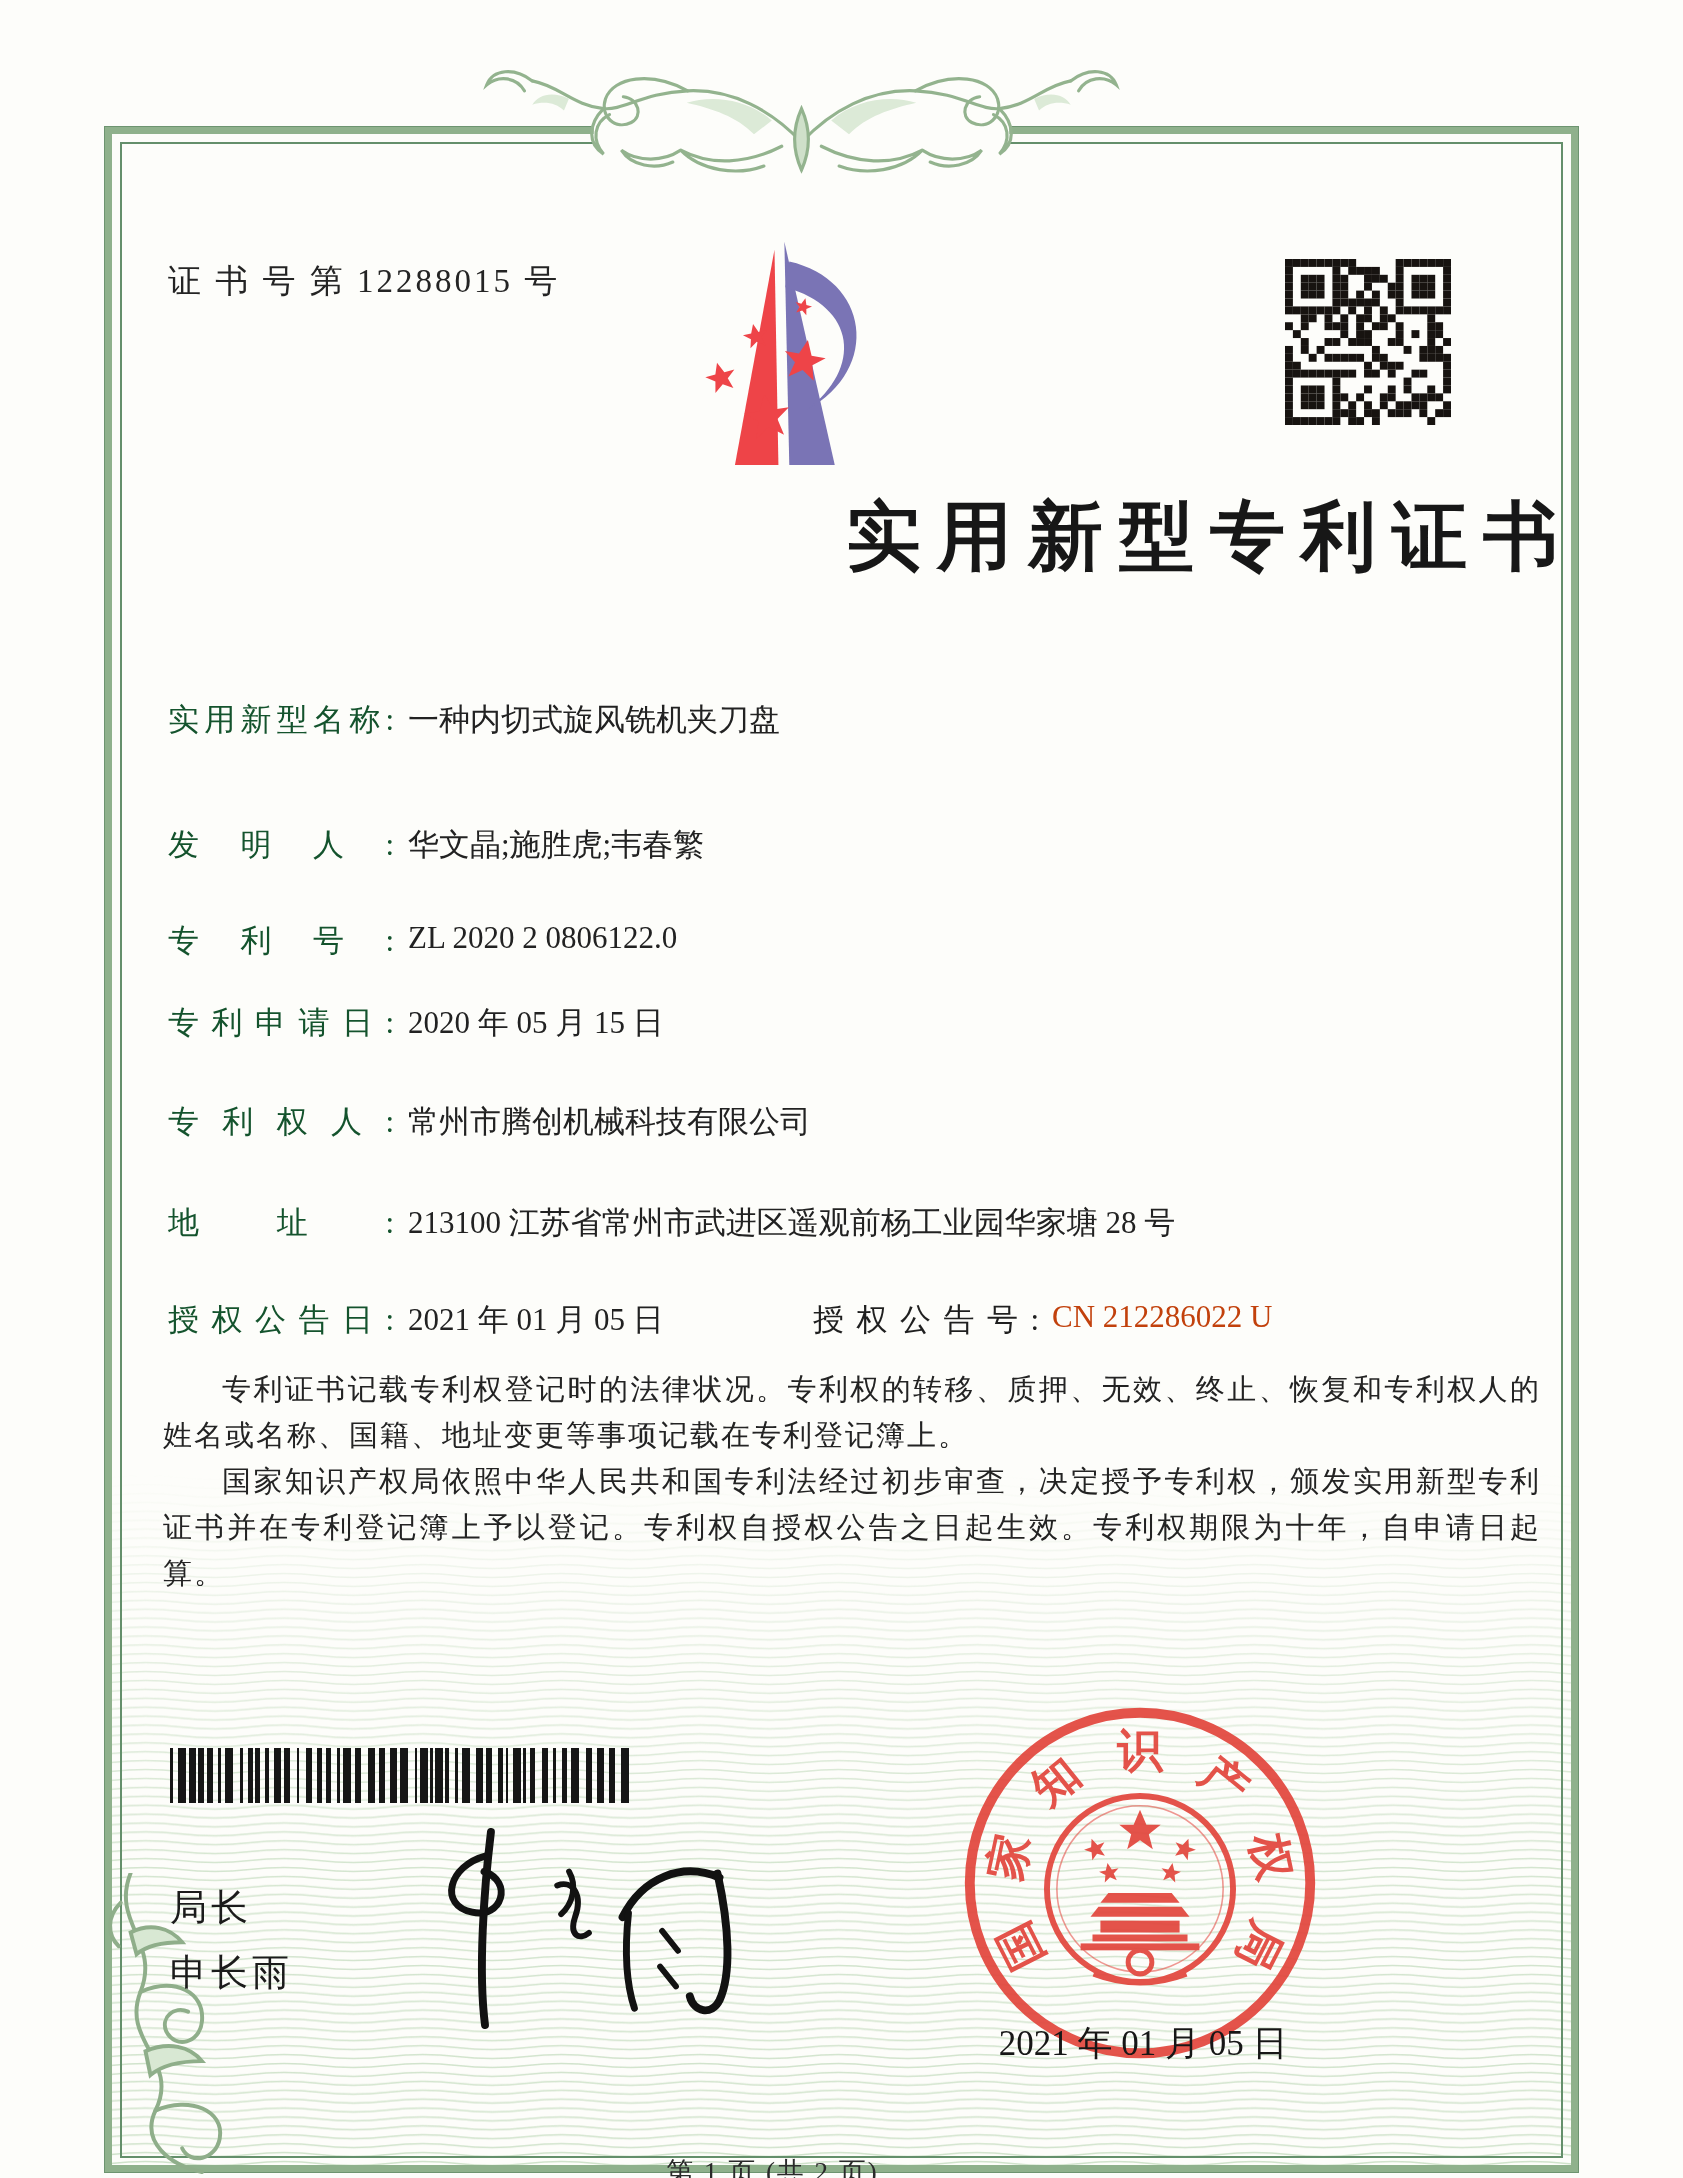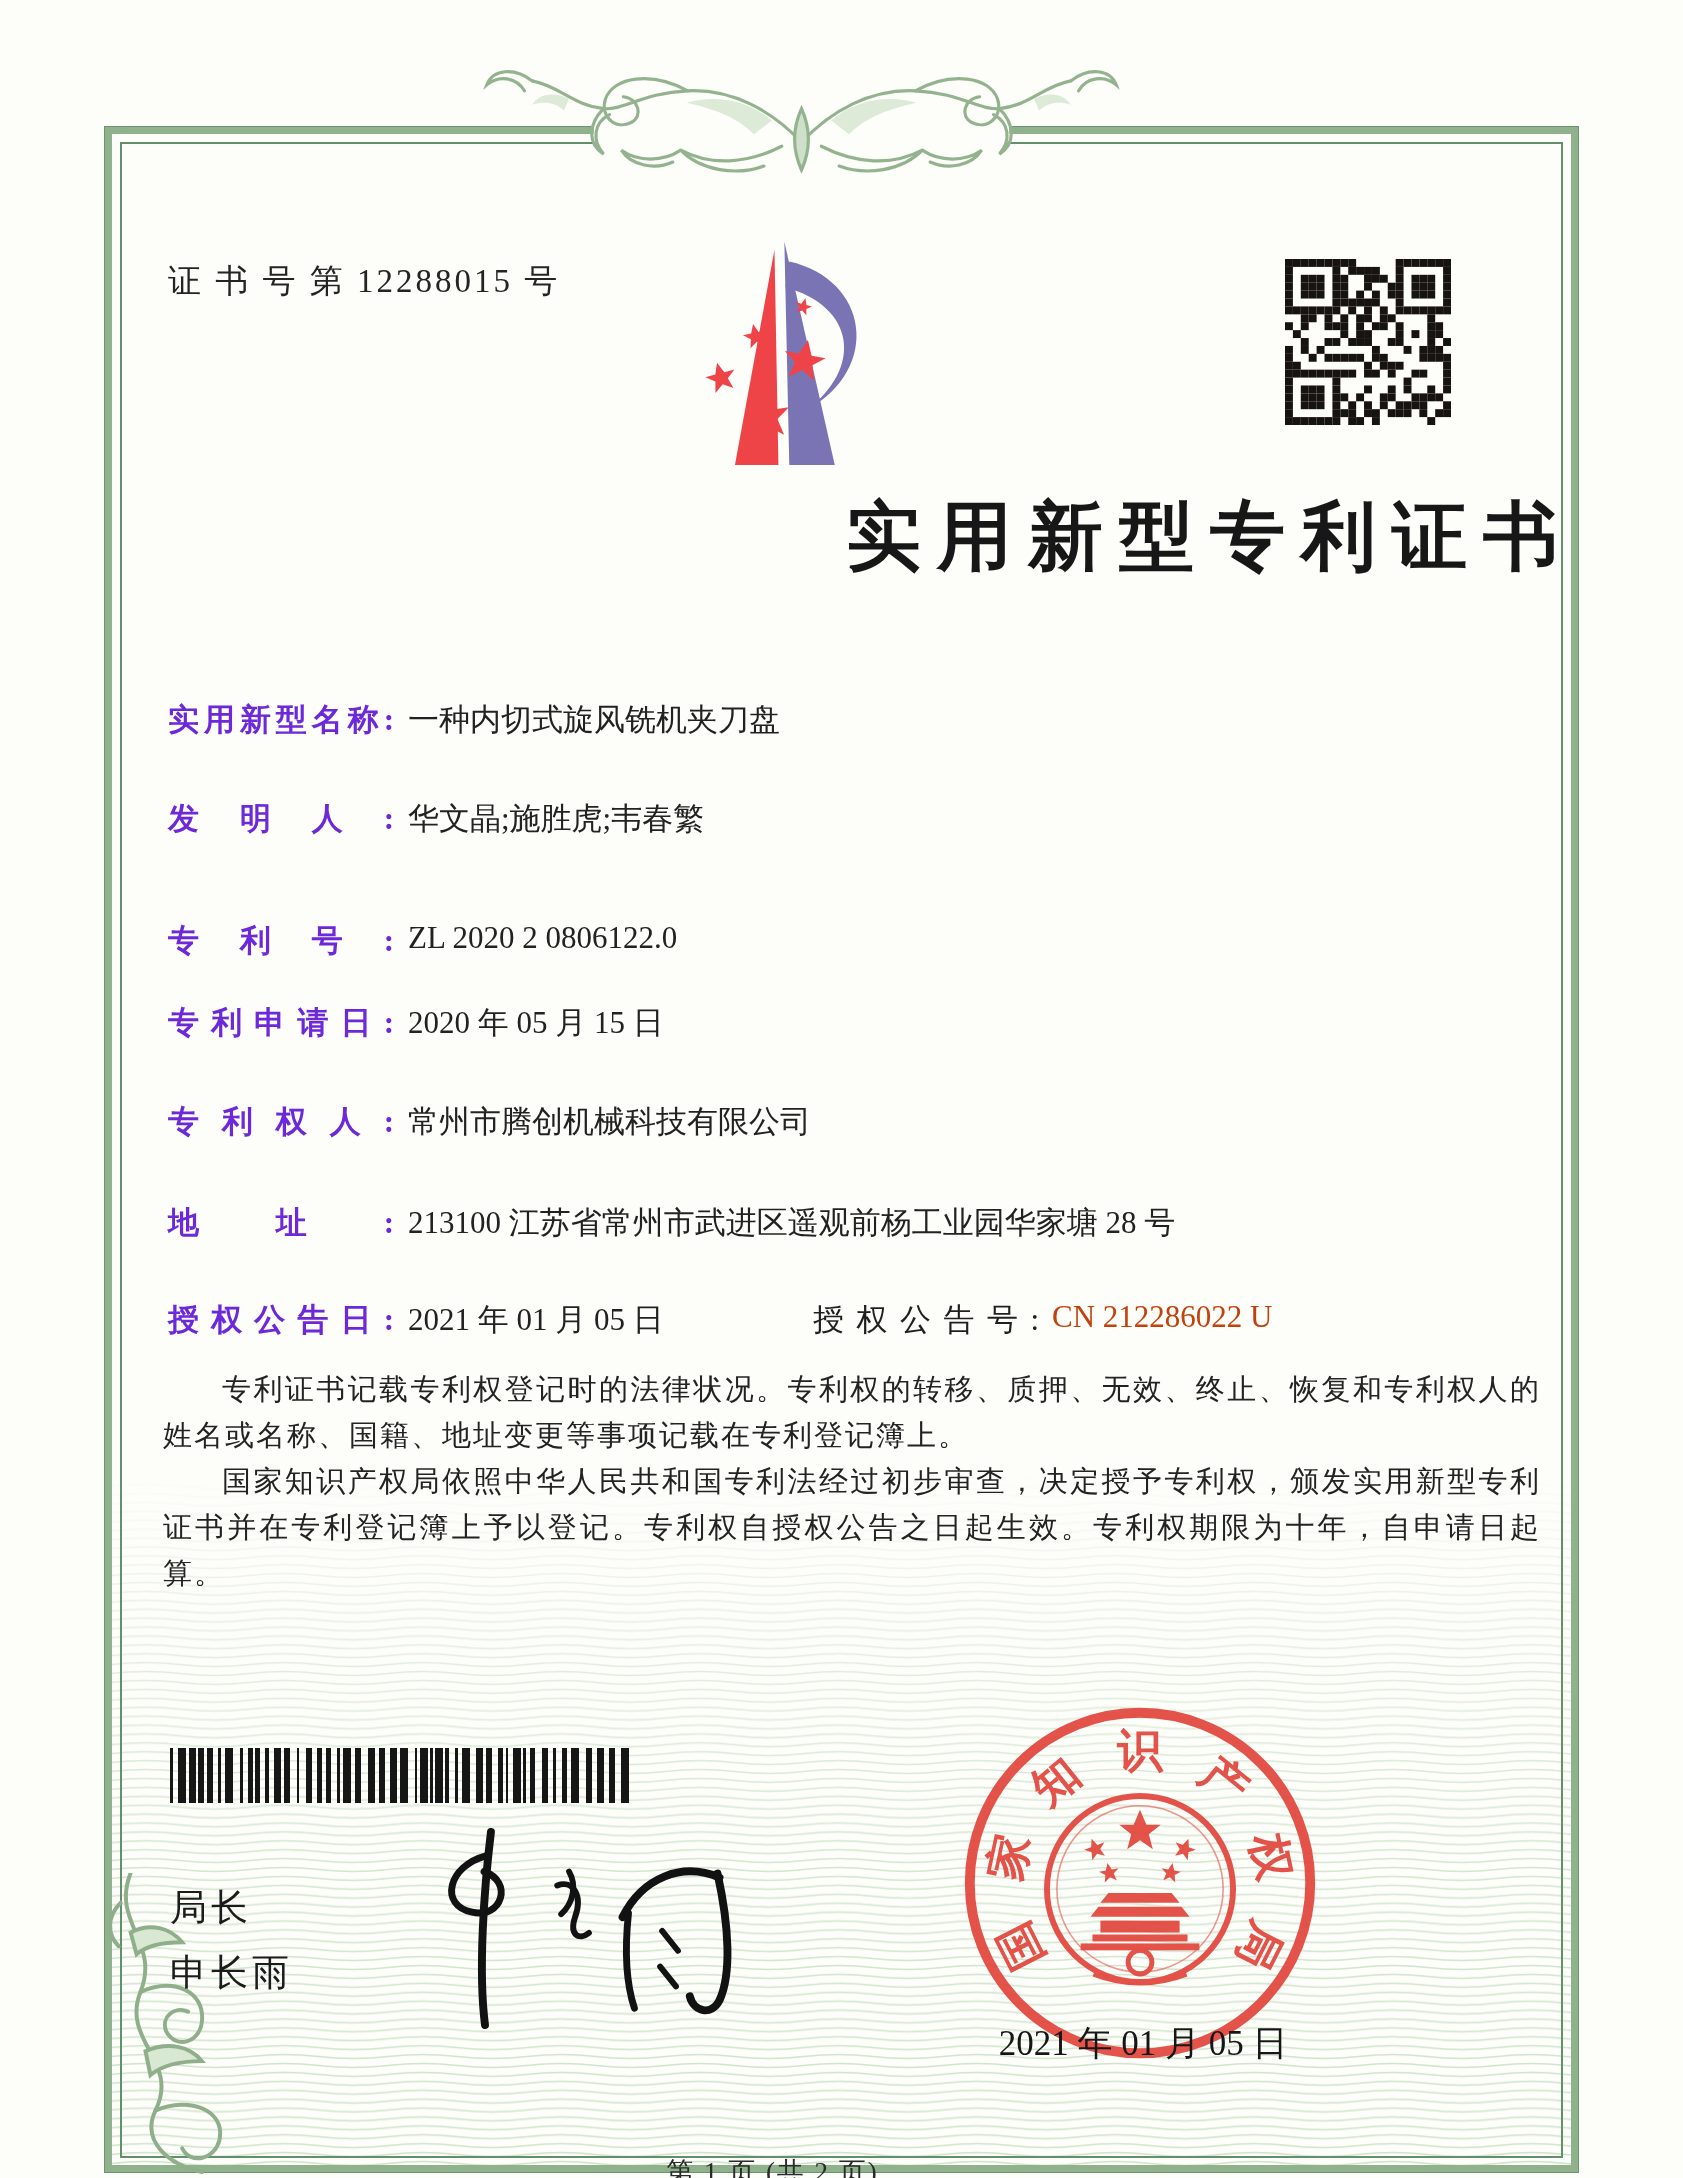--- a/index.html
+++ b/index.html
@@ -9,21 +9,21 @@
   
   .frame-outer{left:105px;top:127px;width:1473px;height:2045px;
     border:7px solid #8fb18c;outline:1px solid #6d9470;box-sizing:border-box;}
   .frame-inner{left:120px;top:142px;width:1443px;height:2016px;
     border:2px solid #648f6b;box-sizing:border-box;}
   .certno{left:168px;top:259px;font-size:33px;letter-spacing:3px;color:#242424;}
   .title{left:0;top:487px;width:1574px;text-align:right;font-size:75px;font-weight:bold;
     letter-spacing:16px;color:#171717;}
   .fieldrow{left:168px;width:1287px;font-size:31px;white-space:nowrap;}
   .flabel{display:inline-block;width:226px;text-align:justify;text-align-last:justify;
-    vertical-align:top;color:#6d28d9;font-weight:bold;}
+    vertical-align:top;color:#14532d;}
   .fvalue{display:inline-block;margin-left:14px;color:#222;}
   .flabel2{position:absolute;left:645px;width:226px;display:inline-block;
     text-align:justify;text-align-last:justify;color:#1f1f1f;}
   .fvalue2{position:absolute;left:884px;color:#c2410c;}
   .paras{left:163px;top:1366px;width:1378px;font-size:29px;line-height:46px;
     color:#232323;}
   .paras p{margin:0;text-indent:59px;text-align:justify;letter-spacing:2px;}
   .director{left:170px;font-size:37px;font-family:"Liberation Sans","DejaVu Sans",sans-serif;
     color:#1b1b1b;letter-spacing:4px;}
   .sealdate{left:945px;top:2020px;width:396px;text-align:center;font-size:35px;color:#161616;}
@@ -339,21 +339,21 @@
     <rect x="72" y="160" width="8" height="8" fill="#171310"></rect>
     <rect x="88" y="160" width="8" height="8" fill="#171310"></rect>
     <rect x="144" y="160" width="8" height="8" fill="#171310"></rect>
   </svg>
 
 <div class="abs title">实用新型专利证书</div>
 
 <div class="abs fieldrow" style="top:699px">
   <span class="flabel">实用新型名称:</span><span class="fvalue">一种内切式旋风铣机夹刀盘</span>
 </div>
-<div class="abs fieldrow" style="top:798px">
+<div class="abs fieldrow" style="top:824px">
   <span class="flabel">发明人:</span><span class="fvalue">华文晶;施胜虎;韦春繁</span>
 </div>
 <div class="abs fieldrow" style="top:920px">
   <span class="flabel">专利号:</span><span class="fvalue">ZL 2020 2 0806122.0</span>
 </div>
 <div class="abs fieldrow" style="top:1002px">
   <span class="flabel">专利申请日:</span><span class="fvalue">2020 年 05 月 15 日</span>
 </div>
 <div class="abs fieldrow" style="top:1101px">
   <span class="flabel">专利权人:</span><span class="fvalue">常州市腾创机械科技有限公司</span>

